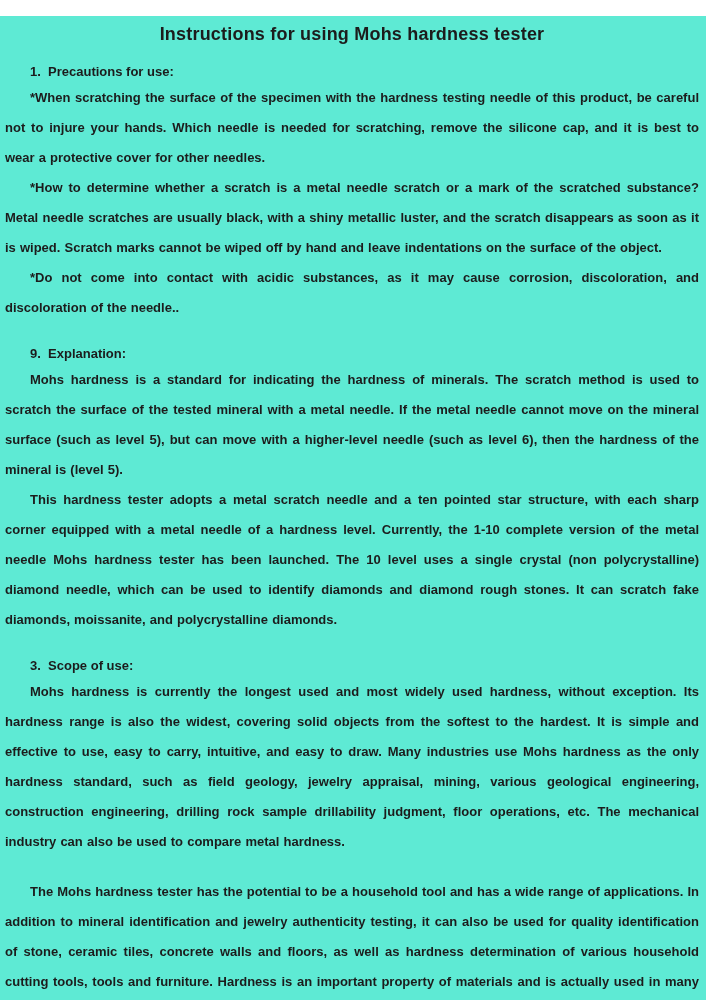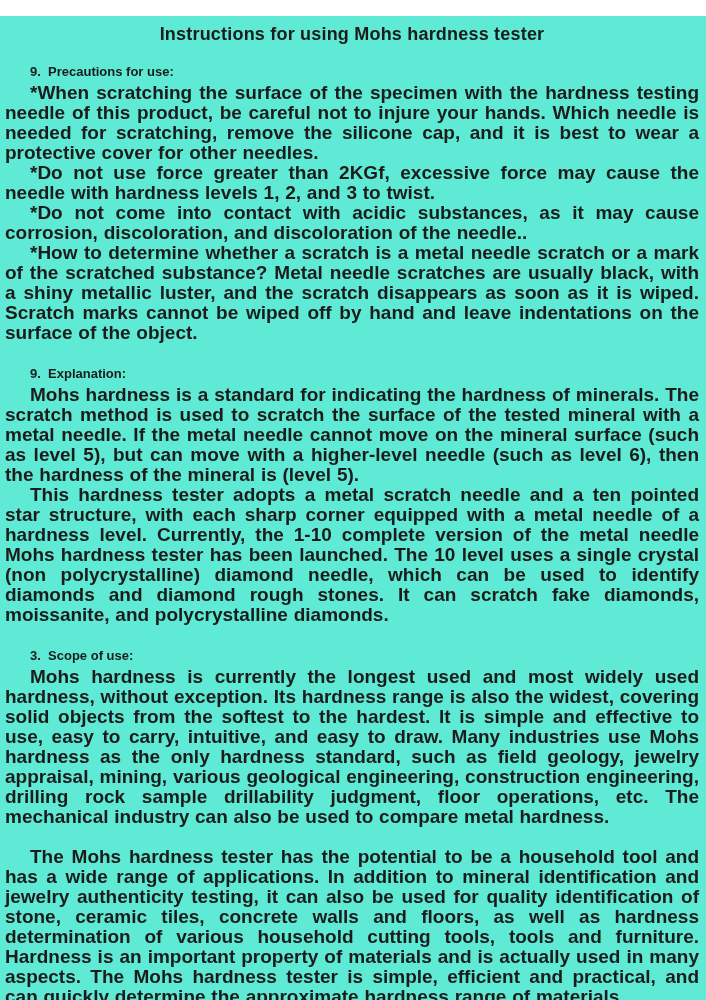--- a/index.html
+++ b/index.html
@@ -40,41 +40,40 @@
   .section-heading {
     margin: 0;
     font-size: 13px;
     line-height: 22px;
     font-weight: bold;
     text-indent: 25px;
     white-space: pre-wrap;
   }
   p.body-para {
     margin: 0;
-    font-size: 19px;
-    line-height: 20px;
+    font-size: 13px;
+    line-height: 30px;
     font-weight: bold;
     text-align: justify;
     text-indent: 25px;
     word-spacing: 0.5px;
   }
 </style>
 </head>
 <body>
 
 <div class="page">
 
   <h1 class="doc-title">Instructions for using Mohs hardness tester</h1>
 
   <div class="section">
-    <p class="section-heading">9.  Precautions for use:</p>
+    <p class="section-heading">1.  Precautions for use:</p>
     <p class="body-para">*When scratching the surface of the specimen with the hardness testing needle of this product, be careful not to injure your hands. Which needle is needed for scratching, remove the silicone cap, and it is best to wear a protective cover for other needles.</p>
-    <p class="body-para">*Do not use force greater than 2KGf, excessive force may cause the needle with hardness levels 1, 2, and 3 to twist.</p>
+    <p class="body-para">*How to determine whether a scratch is a metal needle scratch or a mark of the scratched substance? Metal needle scratches are usually black, with a shiny metallic luster, and the scratch disappears as soon as it is wiped. Scratch marks cannot be wiped off by hand and leave indentations on the surface of the object.</p>
     <p class="body-para">*Do not come into contact with acidic substances, as it may cause corrosion, discoloration, and discoloration of the needle..</p>
-    <p class="body-para">*How to determine whether a scratch is a metal needle scratch or a mark of the scratched substance? Metal needle scratches are usually black, with a shiny metallic luster, and the scratch disappears as soon as it is wiped. Scratch marks cannot be wiped off by hand and leave indentations on the surface of the object.</p>
   </div>
 
   <div class="section">
     <p class="section-heading">9.  Explanation:</p>
     <p class="body-para">Mohs hardness is a standard for indicating the hardness of minerals. The scratch method is used to scratch the surface of the tested mineral with a metal needle. If the metal needle cannot move on the mineral surface (such as level 5), but can move with a higher-level needle (such as level 6), then the hardness of the mineral is (level 5).</p>
     <p class="body-para">This hardness tester adopts a metal scratch needle and a ten pointed star structure, with each sharp corner equipped with a metal needle of a hardness level. Currently, the 1-10 complete version of the metal needle Mohs hardness tester has been launched. The 10 level uses a single crystal (non polycrystalline) diamond needle, which can be used to identify diamonds and diamond rough stones. It can scratch fake diamonds, moissanite, and polycrystalline diamonds.</p>
   </div>
 
   <div class="section">
     <p class="section-heading">3.  Scope of use:</p>

